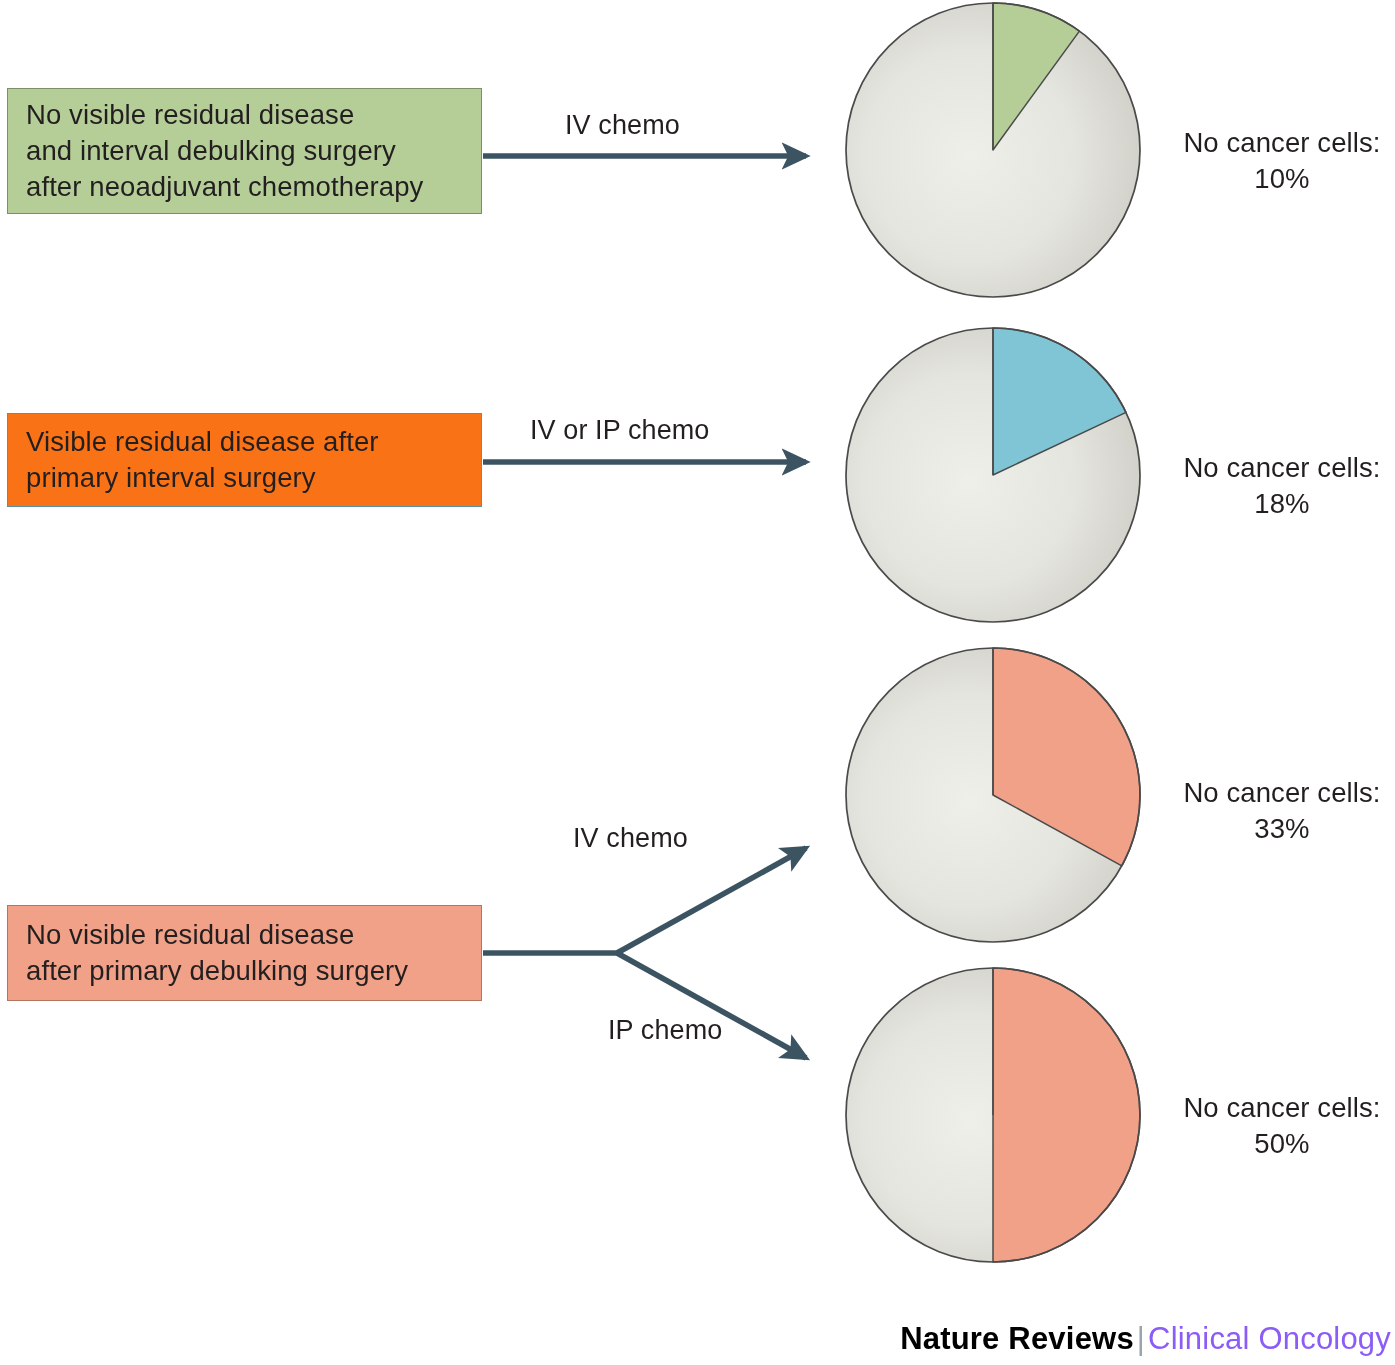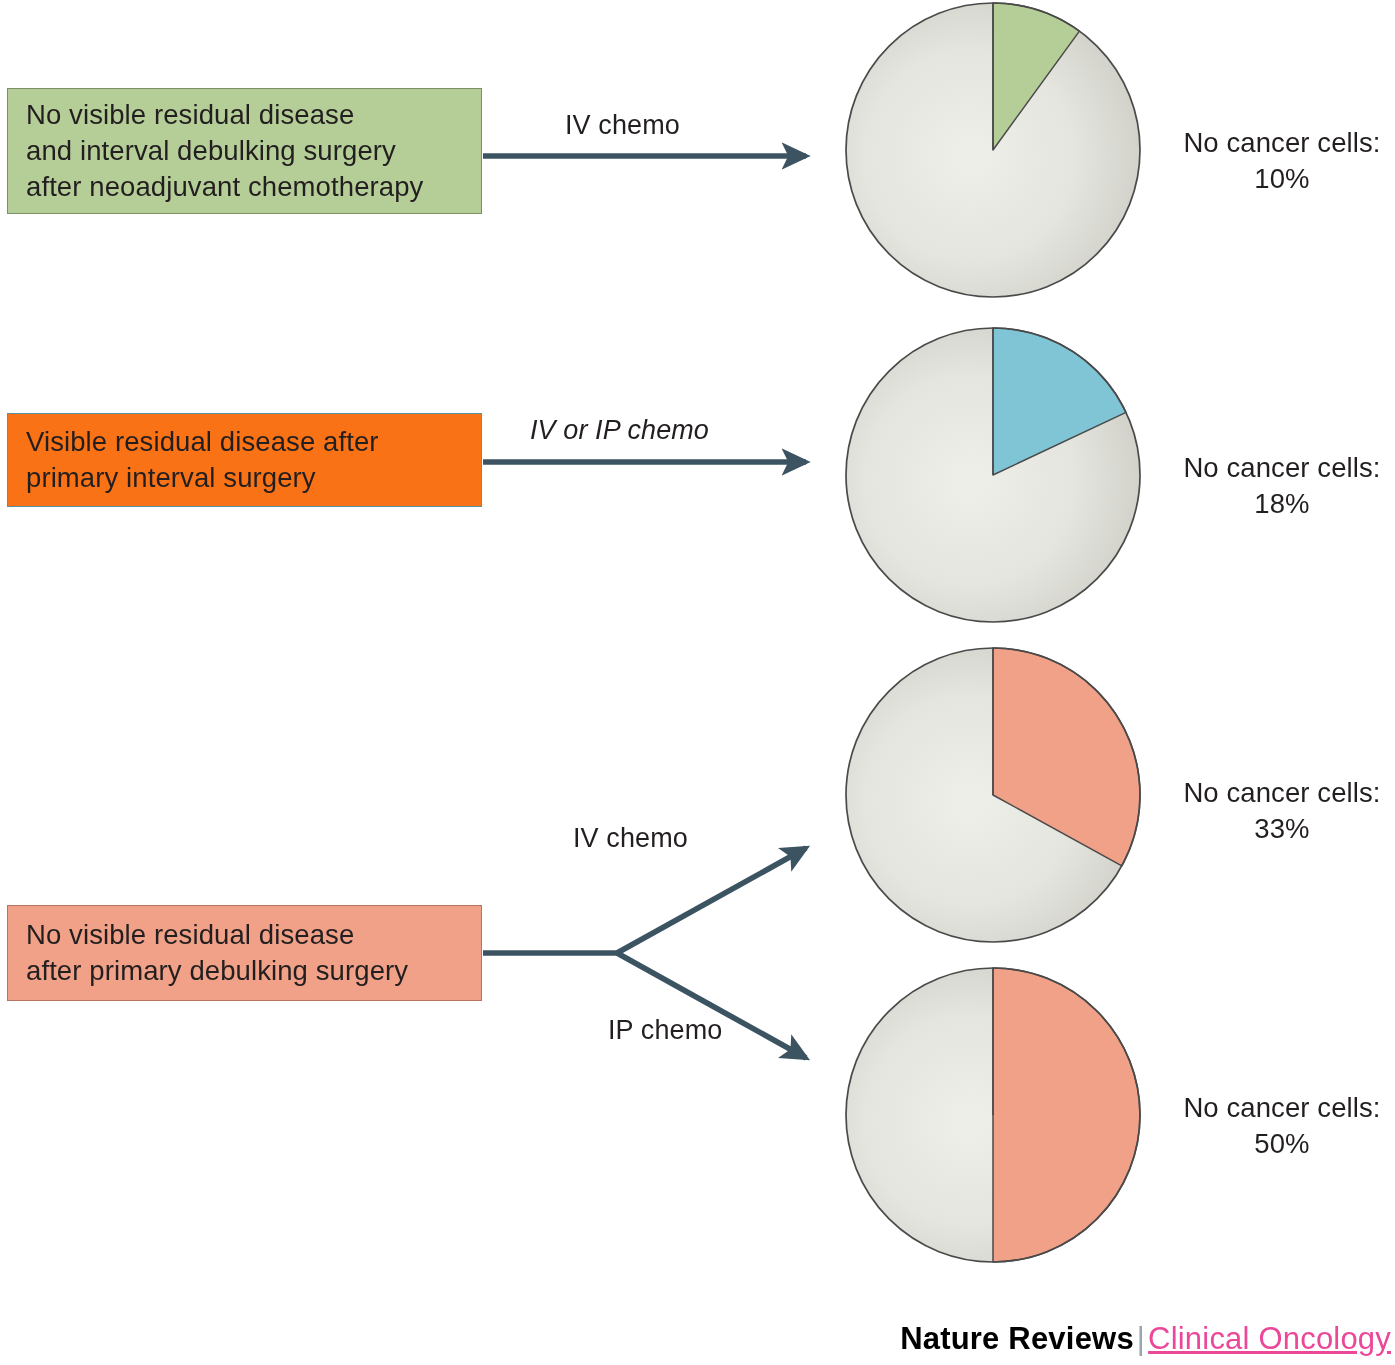--- a/index.html
+++ b/index.html
@@ -50,21 +50,21 @@
 
   
   .arrow-label {
     position: absolute;
     font-size: 27px;
     color: #231f20;
     white-space: nowrap;
     letter-spacing: 0.1px;
   }
   #label-iv-chemo-1   { left: 565px; top: 110px; }
-  #label-iv-ip-chemo  { left: 530px; top: 415px; font-style: italic; }
+  #label-iv-ip-chemo  { left: 530px; top: 415px; }
   #label-iv-chemo-2   { left: 573px; top: 823px; }
   #label-ip-chemo     { left: 608px; top: 1015px; }
 
   
   .pie {
     position: absolute;
     width: 300px;
     height: 300px;
   }
   #pie-1 { left: 843px; top: 0px; }
@@ -99,22 +99,21 @@
   #footer-brand .brand-main {
     font-weight: bold;
     color: #000000;
   }
   #footer-brand .brand-sep {
     color: #9aa4ae;
     font-weight: 300;
     padding: 0 3px;
   }
   #footer-brand .brand-sub {
-    color: #ec4899;
-    text-decoration: underline;
+    color: #8b5cf6;
   }
 </style>
 </head>
 <body>
 
 <div id="figure">
 
   <svg id="arrow-layer" viewBox="0 0 1395 1365" width="1395" height="1365">
     <defs>
       <marker id="ah" viewBox="0 0 10 10" refX="8.4" refY="5" markerWidth="5.2" markerHeight="5.2" orient="auto-start-reverse">

